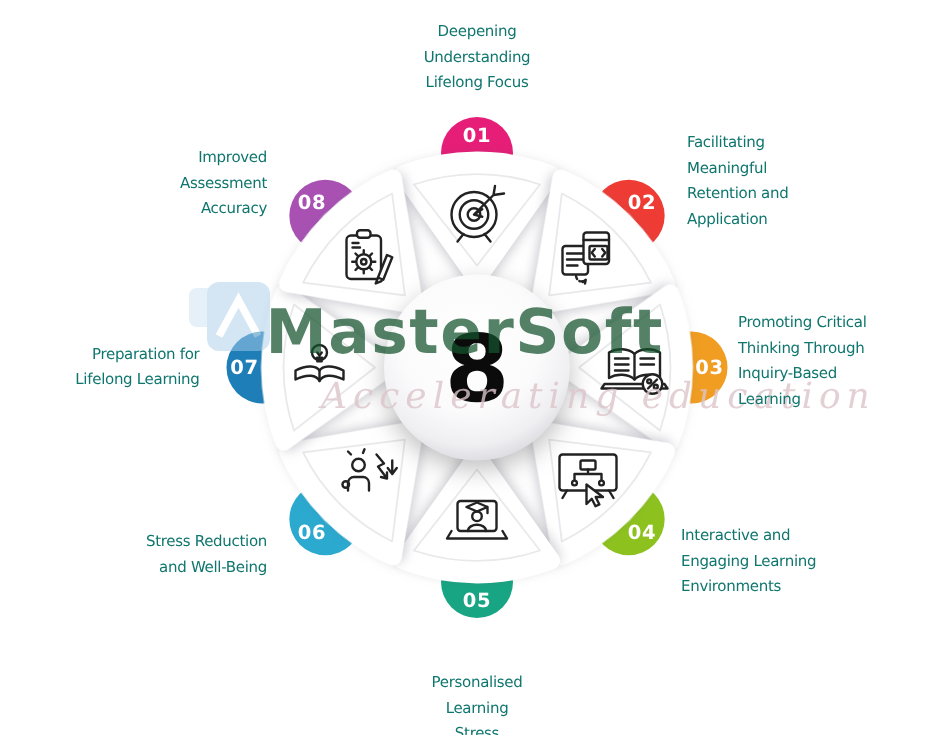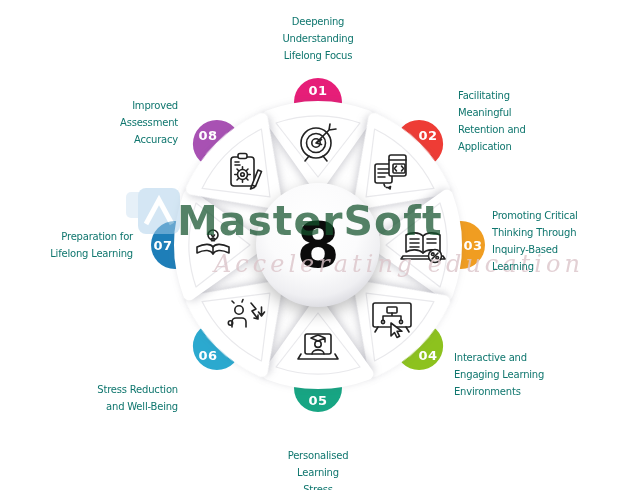--- a/index.html
+++ b/index.html
@@ -16,21 +16,21 @@
               fill:#0b0b0b;text-anchor:middle;}
   .ball{filter:drop-shadow(0 6px 8px rgba(0,0,0,0.25));}
   .icon{stroke:#222222;fill:none;stroke-width:1.6;stroke-linecap:round;stroke-linejoin:round;}
   .icon .fillw{fill:#ffffff;}
   .lbl{position:absolute;font-size:10px;line-height:17px;color:#0f766e;letter-spacing:-0.2px;z-index:3;}
   #lbl01{left:318px;top:13px;transform:translateX(-50%);text-align:center;}
   #lbl02{left:458px;top:87px;}
   #lbl03{left:492px;top:207px;}
   #lbl04{left:454px;top:349px;}
   #lbl05{left:318px;top:427px;transform:translateX(-50%);text-align:center;margin-top:20px;}
-  #lbl06{right:454px;top:353px;text-align:right;margin-top:28px;}
+  #lbl06{right:454px;top:353px;text-align:right;}
   #lbl07{right:499px;top:228px;text-align:right;}
   #lbl08{right:454px;top:97px;text-align:right;}
   .wm{position:absolute;pointer-events:none;z-index:2;}
   #wmLogo{left:124px;top:184px;}
   #wmBrand{left:177px;top:197px;font-size:41px;font-weight:bold;color:#14532d;
            opacity:.72;letter-spacing:1px;white-space:nowrap;}
   #wmTag{left:214px;top:250px;font-family:"DejaVu Serif","Liberation Serif",serif;
          font-style:italic;font-size:24px;color:#dcc5ca;opacity:.8;letter-spacing:4px;white-space:nowrap;}
 </style>
 </head>

